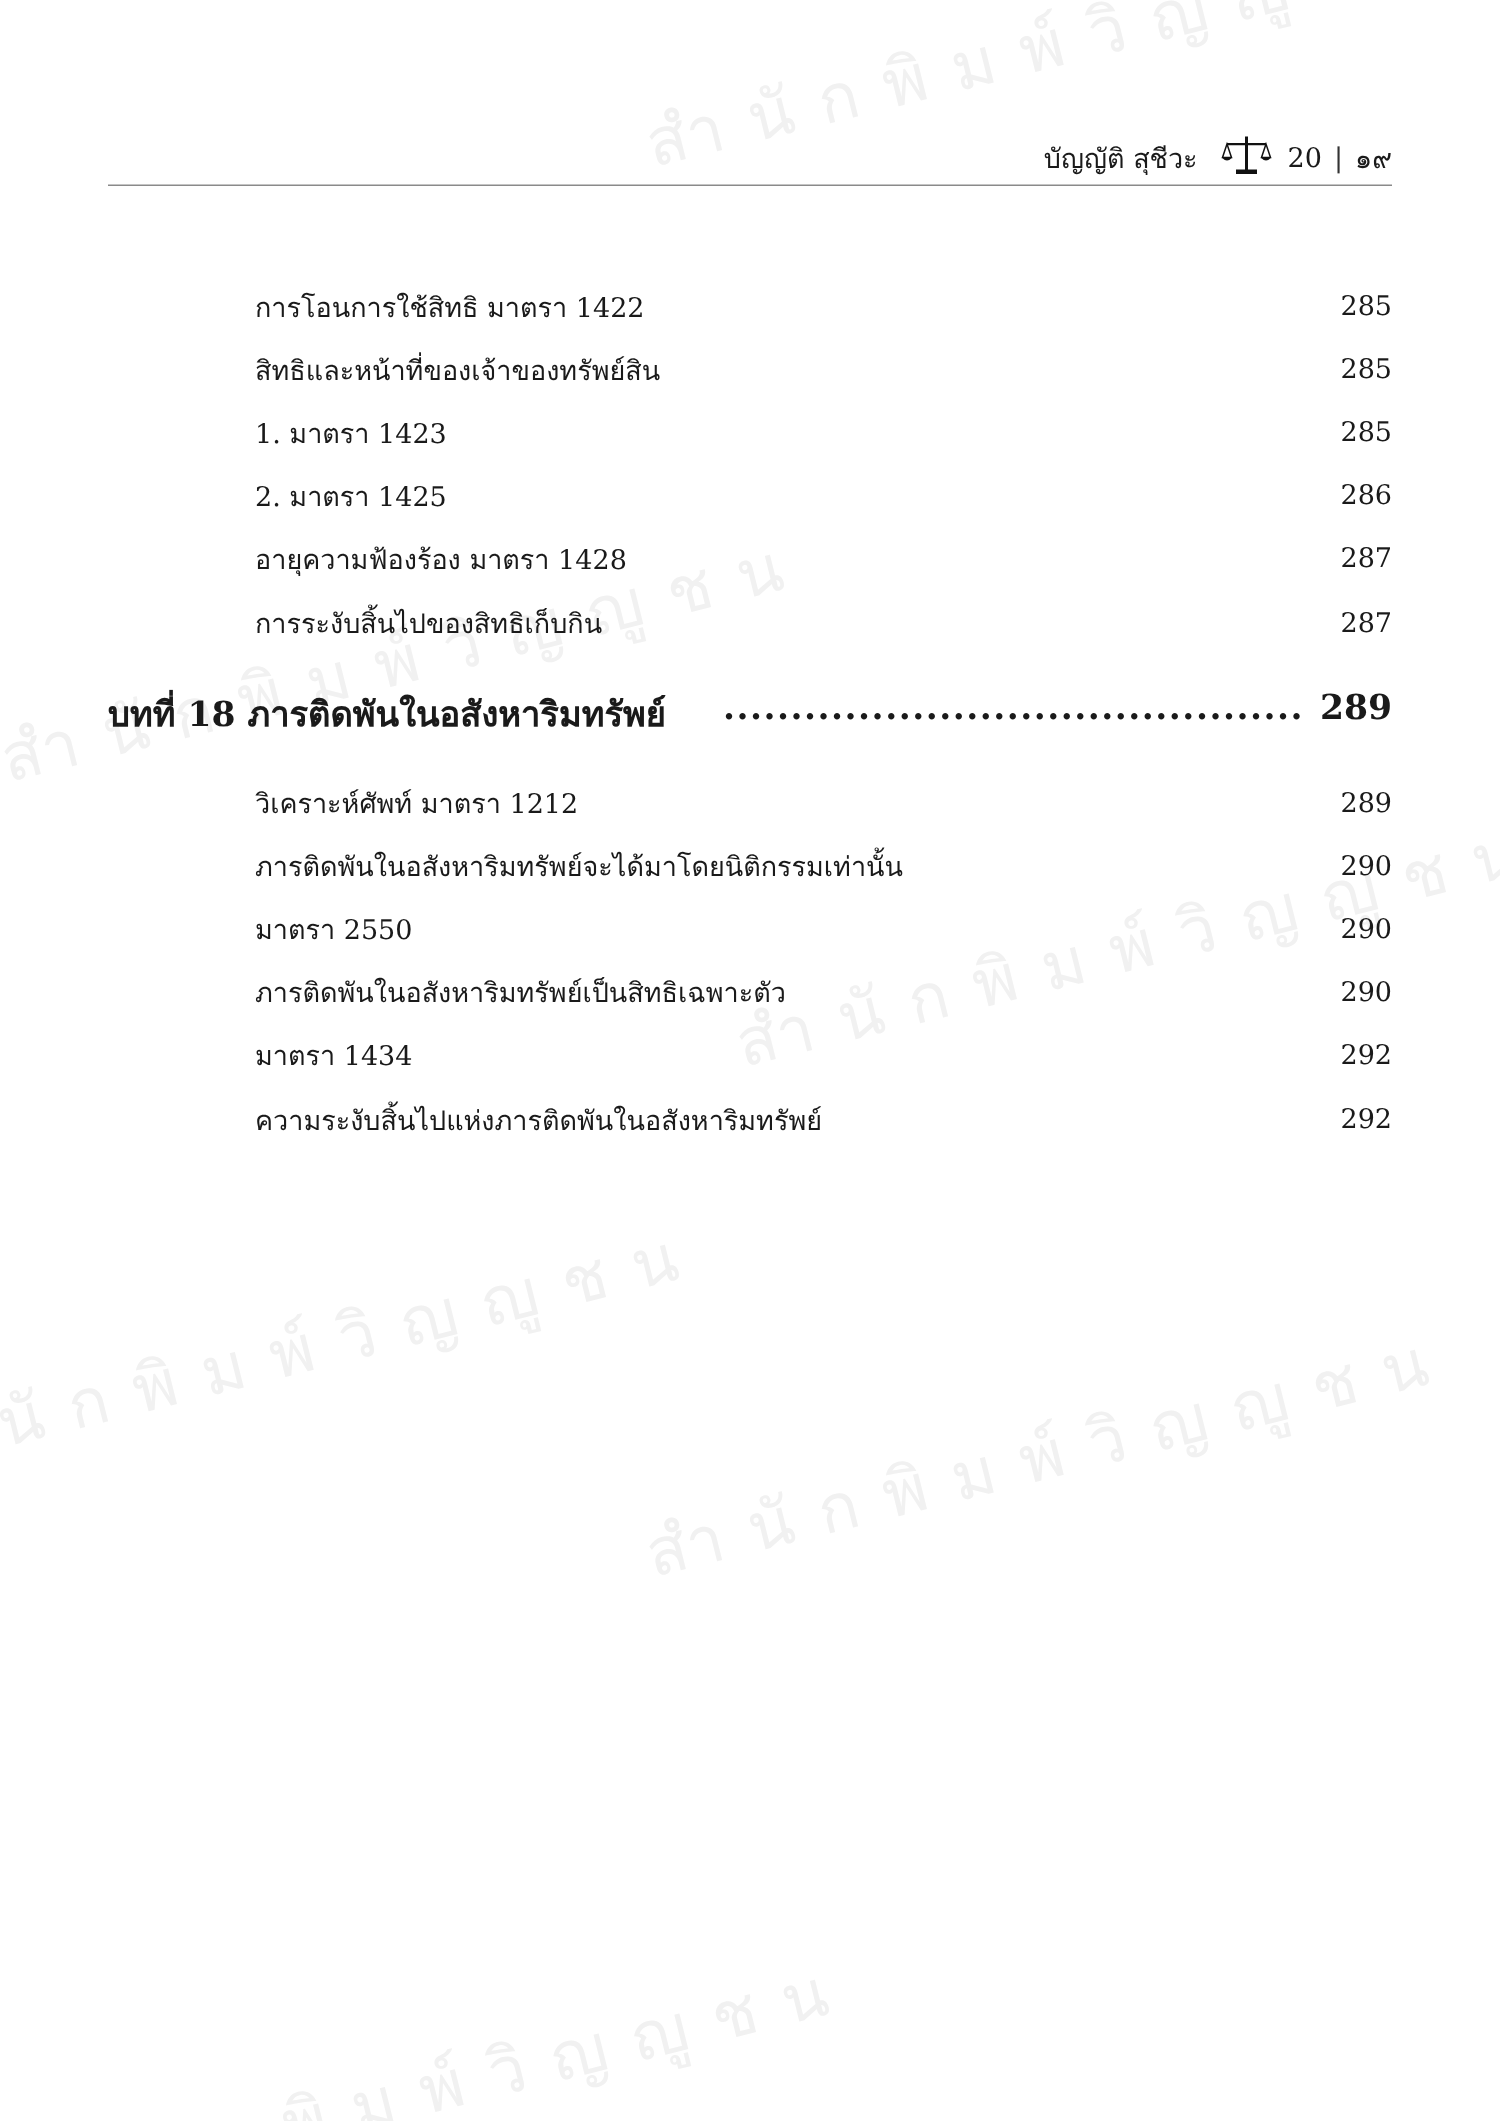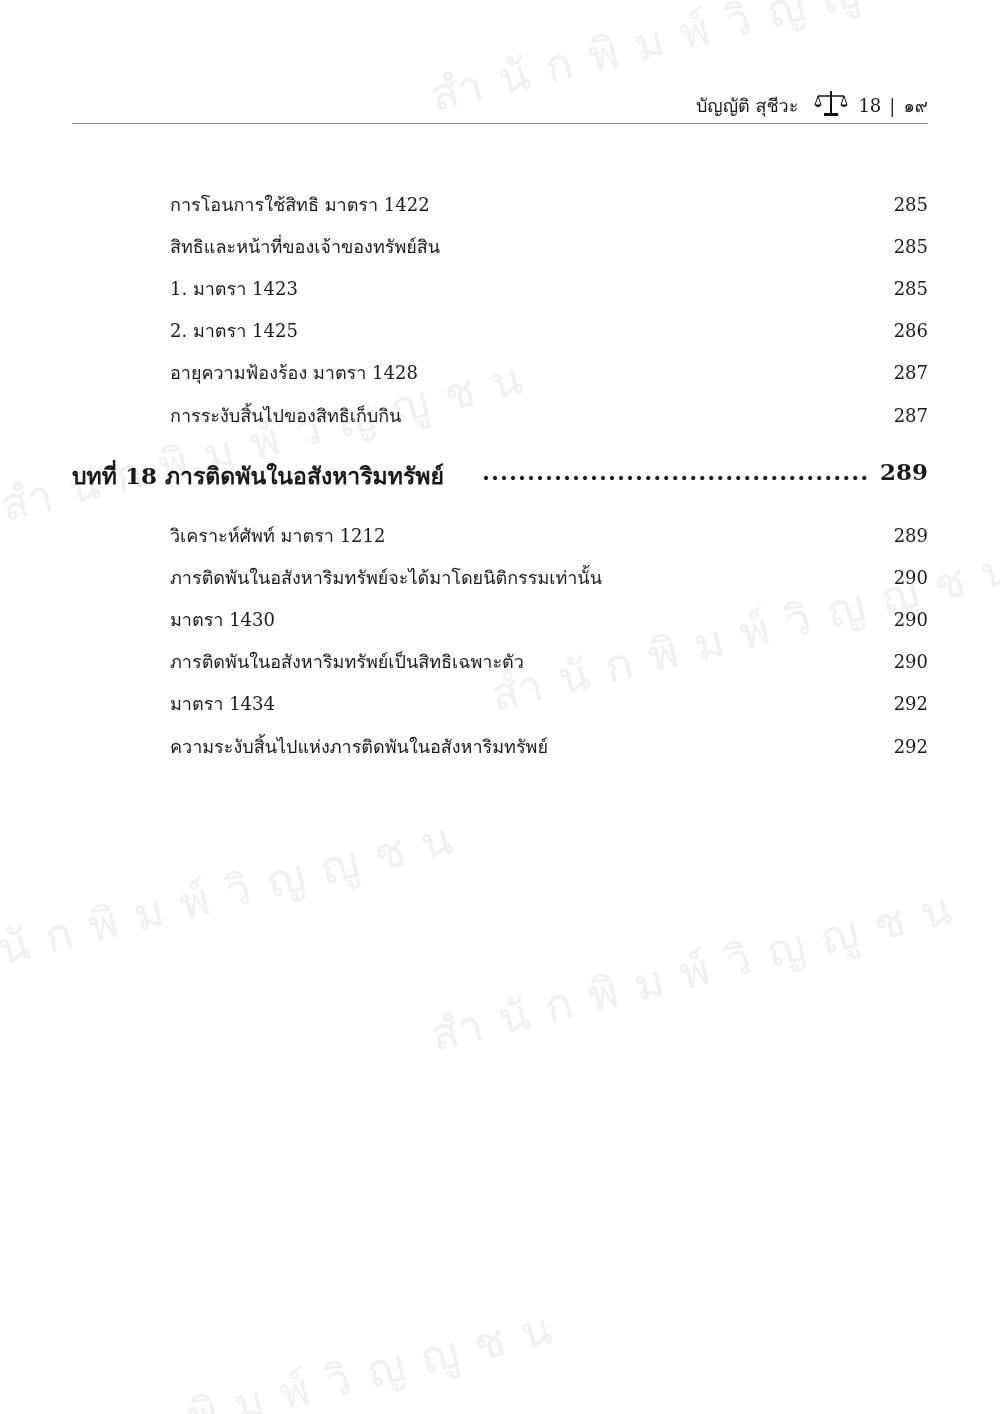--- a/index.html
+++ b/index.html
@@ -38,21 +38,21 @@
   <span class="author">บัญญัติ  สุชีวะ</span>
   <svg class="scale" viewBox="0 0 34 28">
     <line x1="17" y1="1" x2="17" y2="24" stroke="#111" stroke-width="2"></line>
     <line x1="4" y1="6" x2="30" y2="6" stroke="#111" stroke-width="1.5"></line>
     <path d="M4 6 L1 15 L7 15 Z" fill="none" stroke="#111" stroke-width="1"></path>
     <path d="M30 6 L27 15 L33 15 Z" fill="none" stroke="#111" stroke-width="1"></path>
     <path d="M0.5 15 Q4 19 7.5 15" fill="#111"></path>
     <path d="M26.5 15 Q30 19 33.5 15" fill="#111"></path>
     <rect x="10" y="23" width="14" height="3" fill="#111"></rect>
   </svg>
-  <span>18</span>
+  <span>20</span>
   <span class="sep">|</span>
   <span>๑๙</span>
 </div>
 
 <div class="toc">
   <div class="row">
     <span class="label">การโอนการใช้สิทธิ  มาตรา 1422</span>
     <span class="page">285</span>
   </div>
   <div class="row">
@@ -84,21 +84,21 @@
 
   <div class="row">
     <span class="label">วิเคราะห์ศัพท์  มาตรา 1212</span>
     <span class="page">289</span>
   </div>
   <div class="row">
     <span class="label">ภารติดพันในอสังหาริมทรัพย์จะได้มาโดยนิติกรรมเท่านั้น</span>
     <span class="page">290</span>
   </div>
   <div class="row">
-    <span class="label">มาตรา 1430</span>
+    <span class="label">มาตรา 2550</span>
     <span class="page">290</span>
   </div>
   <div class="row">
     <span class="label">ภารติดพันในอสังหาริมทรัพย์เป็นสิทธิเฉพาะตัว</span>
     <span class="page">290</span>
   </div>
   <div class="row">
     <span class="label">มาตรา 1434</span>
     <span class="page">292</span>
   </div>

